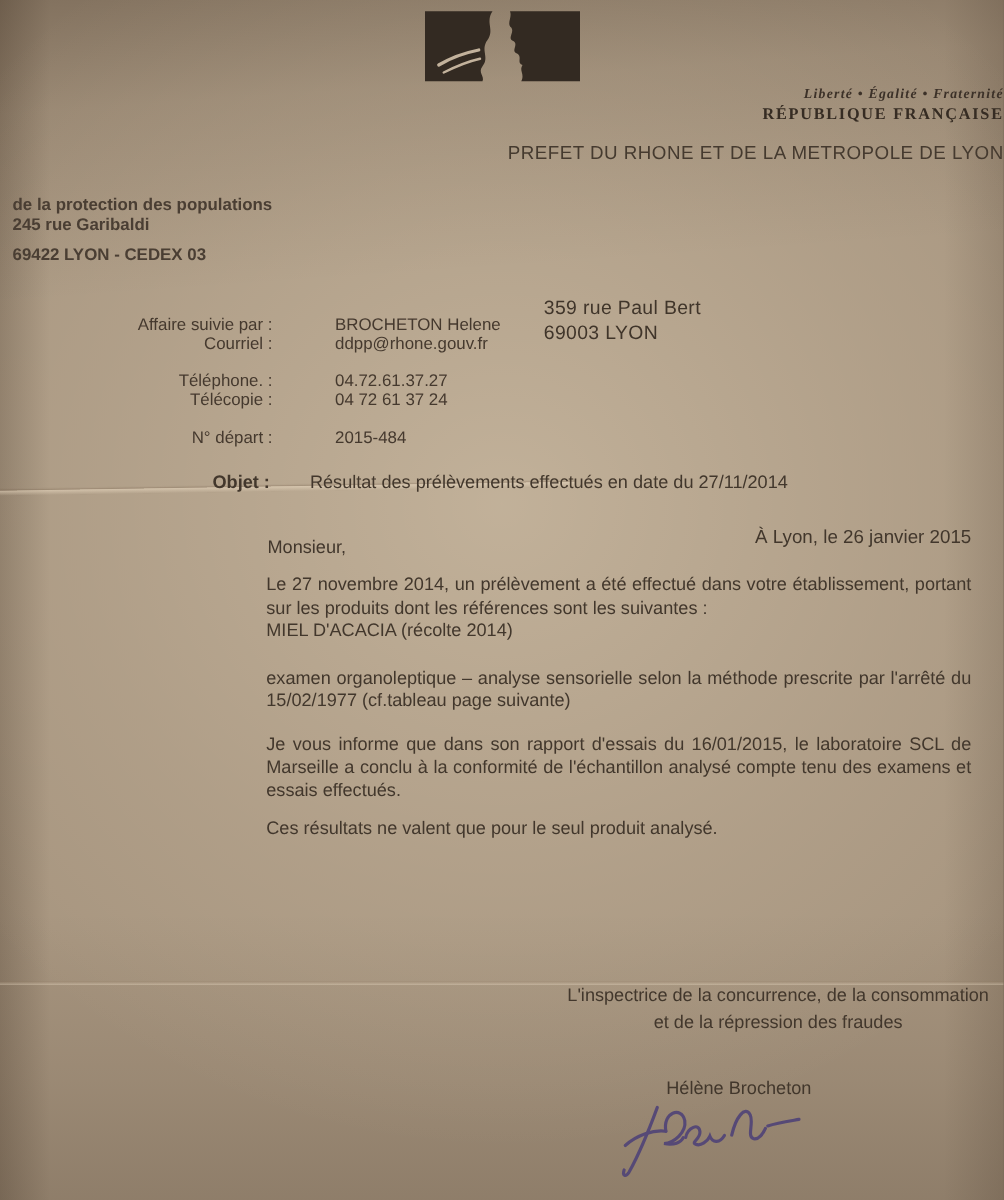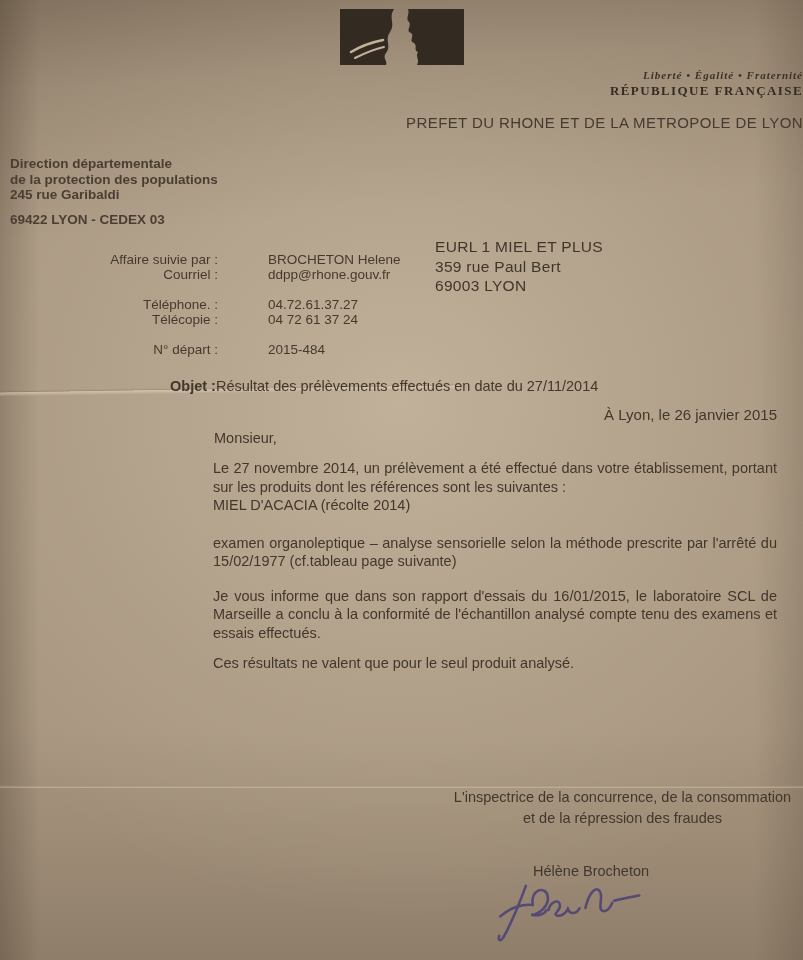--- a/index.html
+++ b/index.html
@@ -35,22 +35,22 @@
   }
   .prefect { margin-top:15px; font-size:15px; letter-spacing:0.4px; color:#453a2f; }
   .sender { position:absolute; top:156px; left:10px; font-size:13.5px; font-weight:700; line-height:15.5px; color:#4a3e33; }
   .sender .city { margin-top:9px; }
   .contact { position:absolute; top:252px; left:0; font-size:13.5px; color:#45392e; }
   .contact .row { display:flex; line-height:15px;gap:40px; }
   .contact .row.gap { margin-top:15px; }
   .contact .lbl { width:218px; text-align:right; padding-right:10px; flex:0 0 auto; }
   .recipient { position:absolute; top:237px; left:435px; font-size:15.5px; line-height:19.5px; letter-spacing:0.3px; color:#40352a; }
   .subject { position:absolute; top:378px; left:170px; font-size:14.5px; }
-  .subject .lbl { font-weight:bold; margin-right:0; }
-  .dateline { position:absolute; top:406px; right:26px; font-size:15px; }
+  .subject .lbl { font-weight:bold; margin-right:32px; }
+  .dateline { position:absolute; top:421px; right:26px; font-size:15px; }
   .salutation { position:absolute; top:430px; left:214px; font-size:14.5px; }
   .body { position:absolute; top:459px; left:213px; width:564px; font-size:14.5px; line-height:18.5px; }
   .body .para { text-align:justify; }
   .body .para .line { text-align:justify; }
   .p1 { margin-bottom:19px; }
   .p2 { margin-bottom:16px; }
   .p3 { margin-bottom:12px; }
   .p4 { margin-bottom:44px; }
   .closing-role { position:absolute; top:787px; left:440px; width:365px; text-align:center; font-size:14.5px; line-height:20.5px; }
   .signer { position:absolute; top:863px; left:533px; font-size:14.5px; }
@@ -70,28 +70,26 @@
       <path d="M13,44 C23,38 35,34 45,32" stroke="#c3b29c" stroke-width="2.6" fill="none" stroke-linecap="round"></path>
       <path d="M17,50 C27,45 37,41 46,39" stroke="#c3b29c" stroke-width="2" fill="none" stroke-linecap="round"></path>
       <path d="M126,1 L126,57 L79,57 C82,51 77,49 80,44 C75,42 80,38 76,35 C70,33 77,28 73,25 C67,23 74,18 71,14 C67,11 72,6 70,1 Z" fill="#332a22"></path>
     </svg>
     <div class="motto">Liberté • Égalité • Fraternité</div>
     <div class="republic">RÉPUBLIQUE FRANÇAISE</div>
     <div class="prefect">PREFET DU RHONE ET DE LA METROPOLE DE LYON</div>
   </div>
 
   <div class="sender">
-    <div>Direction départementale</div>
     <div>de la protection des populations</div>
     <div>245 rue Garibaldi</div>
     <div class="city">69422 LYON - CEDEX 03</div>
   </div>
 
   <div class="recipient">
-    <div>EURL 1 MIEL ET PLUS</div>
     <div>359 rue Paul Bert</div>
     <div>69003 LYON</div>
   </div>
 
   <div class="contact">
     <div class="row">
       <span class="lbl">Affaire suivie par :</span>
       <span class="val">BROCHETON Helene</span>
     </div>
     <div class="row">

